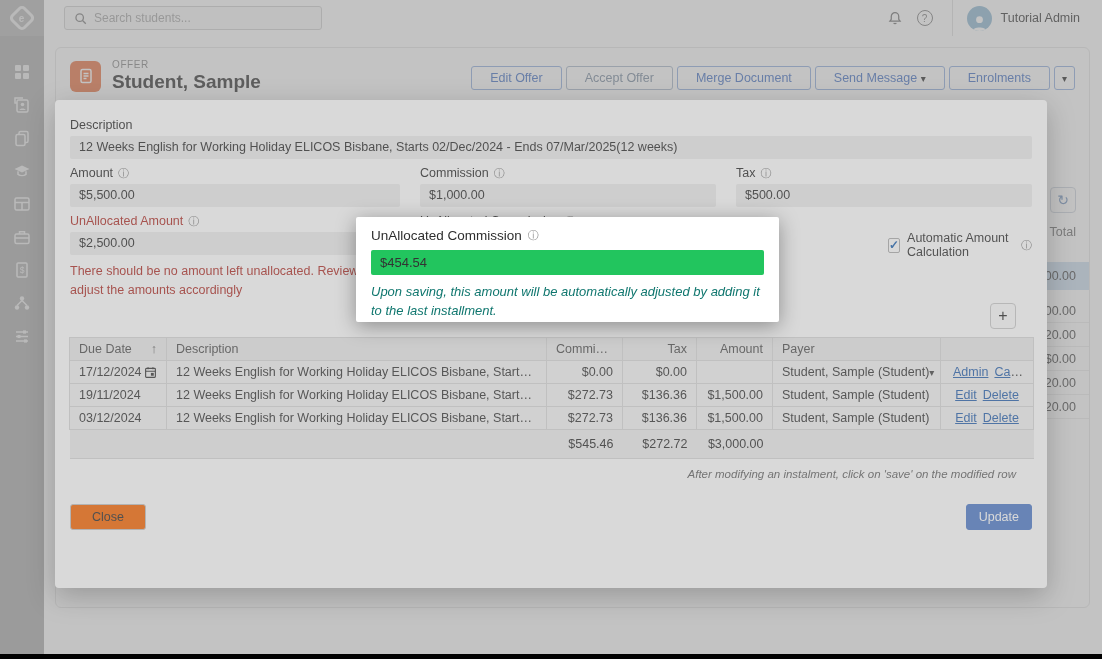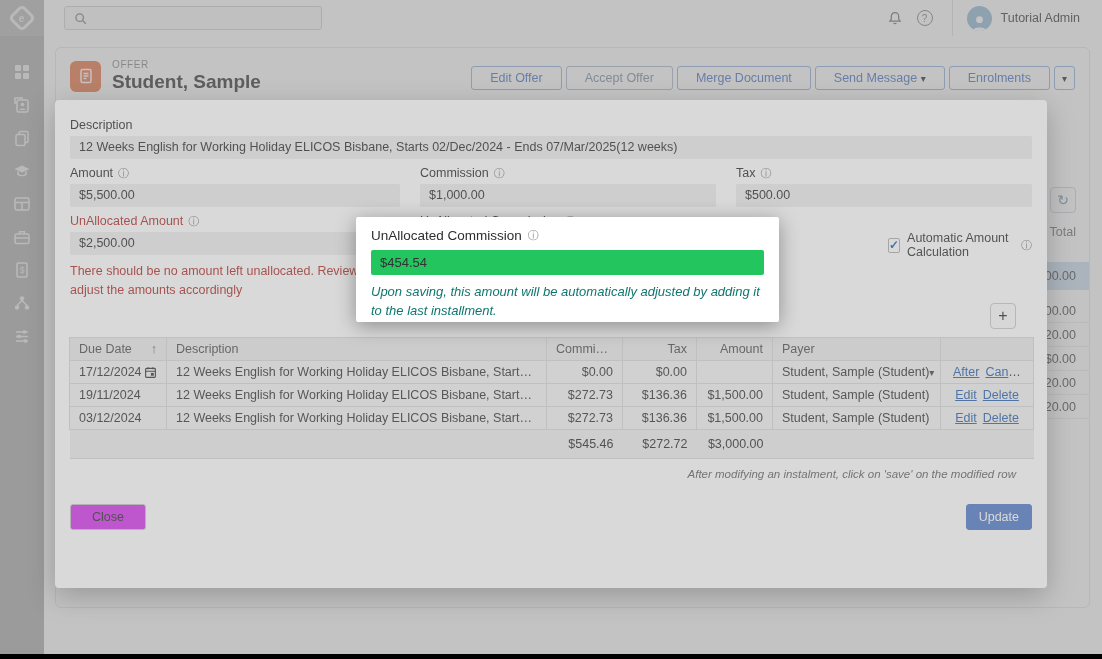--- a/index.html
+++ b/index.html
@@ -72,21 +72,21 @@
   .inst th.num, .inst td.num { text-align:right; }
   .sort-arrow { float:right; color:#777; }
   .dd-cell { display:flex; align-items:center; justify-content:space-between; }
   .cal-icon { display:flex; cursor:pointer; }
   .payer-cell { display:flex; align-items:center; justify-content:space-between; }
   .caret { color:#555; font-size:10px; cursor:pointer; }
   td.actions { text-align:center; }
   .lnk { color:#3a6fb5; text-decoration:underline; cursor:pointer; margin:0 3px; }
   .inst tr.totals td { background:#efefef; border-left:none; border-right:none; height:29px; color:#3d3d3d; }
   .note { position:absolute; top:368px; right:31px; font-style:italic; font-size:11.5px; color:#6f6f6f; }
-  .close-btn { position:absolute; left:15px; bottom:20px; background:#d946ef; border:1px solid #c9c9c9; border-radius:3px; padding:5px 21px; font-size:12.5px; color:#3c3c3c; font-family:inherit; cursor:pointer; }
+  .close-btn { position:absolute; left:15px; bottom:20px; background:#f97316; border:1px solid #c9c9c9; border-radius:3px; padding:5px 21px; font-size:12.5px; color:#3c3c3c; font-family:inherit; cursor:pointer; }
   .update-btn { position:absolute; right:15px; bottom:20px; background:#5d86cd; border:1px solid #5d86cd; border-radius:3px; padding:5px 12px; font-size:12.5px; color:#fff; font-family:inherit; cursor:pointer; }
 
   
   .tour-overlay { position:absolute; left:0; right:0; top:0; bottom:5px; background:rgba(128,128,128,0.30); z-index:4; }
   .popover { position:absolute; left:356px; top:217px; width:423px; height:105px; background:#fff; border-radius:2px; box-shadow:0 4px 20px rgba(0,0,0,.35); z-index:5; padding:11px 15px; }
   .popover .p-label { display:flex; align-items:center; gap:6px; font-size:13.5px; color:#2e2e2e; }
   .popover .p-input { background:#22c55e; border-radius:2px; margin-top:7px; padding:5px 9px; font-size:13px; color:#333; }
   .popover .p-hint { margin-top:8px; font-style:italic; font-size:13px; color:#0f766e; line-height:1.45; }
 
   .bottom-strip { position:absolute; left:0; bottom:0; width:1102px; height:5px; background:#000; z-index:6; }
@@ -171,20 +171,21 @@
       </div>
     </nav>
   </aside>
 
   <header class="topbar">
     <div class="search">
       <svg width="13" height="13" viewBox="0 0 16 16" fill="none" stroke="#9a9a9a" stroke-width="1.6">
           <circle cx="7" cy="7" r="4.6"></circle>
           <path d="M10.5 10.5 L14.5 14.5"></path>
         </svg>
+      <input type="text" placeholder="Search students..." style="">
     </div>
     <div class="topbar-right">
       <div class="icon-btn">
         <svg width="16" height="16" viewBox="0 0 18 18" fill="none" stroke="#8f8f8f" stroke-width="1.4">
             <path d="M9 3 a4.2 4.2 0 0 1 4.2 4.2 v3.2 l1.6 2.2 H3.2 l1.6 -2.2 V7.2 A4.2 4.2 0 0 1 9 3 Z"></path>
             <path d="M7.6 14.5 a1.5 1.5 0 0 0 2.8 0"></path>
           </svg>
       </div>
       <div class="icon-btn">
         <div class="help-circle">?</div>
@@ -325,21 +326,21 @@
           <td>12 Weeks English for Working Holiday ELICOS Bisbane, Starts 02/Dec/2024 - Ends 07/Mar/2025(12 weeks)</td>
           <td class="num">$0.00</td>
           <td class="num">$0.00</td>
           <td class="num"></td>
           <td>
                 <div class="payer-cell">
                   <span>Student, Sample (Student)</span>
                   <span class="caret">▾</span>
                 </div>
               </td>
-          <td class="actions"><span class="lnk">After</span><span class="lnk">Cancel</span></td>
+          <td class="actions"><span class="lnk">Admin</span><span class="lnk">Cancel</span></td>
         </tr>
         <tr>
           <td>19/11/2024</td>
           <td>12 Weeks English for Working Holiday ELICOS Bisbane, Starts 02/Dec/2024 - Ends 07/Mar/2025(12 weeks)</td>
           <td class="num">$272.73</td>
           <td class="num">$136.36</td>
           <td class="num">$1,500.00</td>
           <td>Student, Sample (Student)</td>
           <td class="actions"><span class="lnk">Edit</span><span class="lnk">Delete</span></td>
         </tr>

